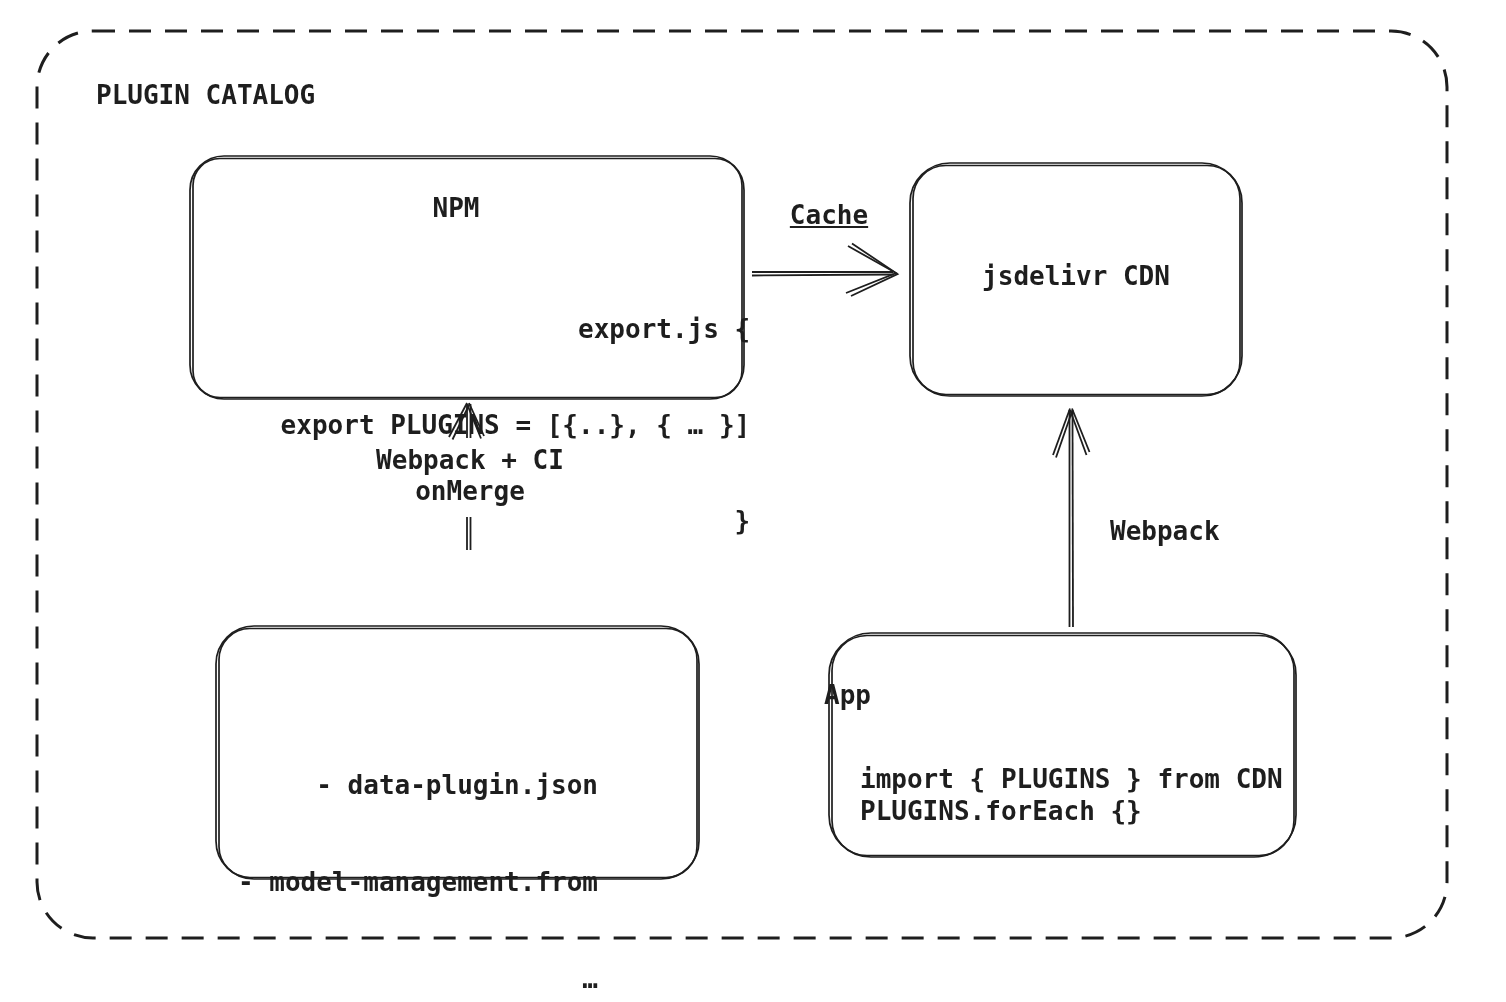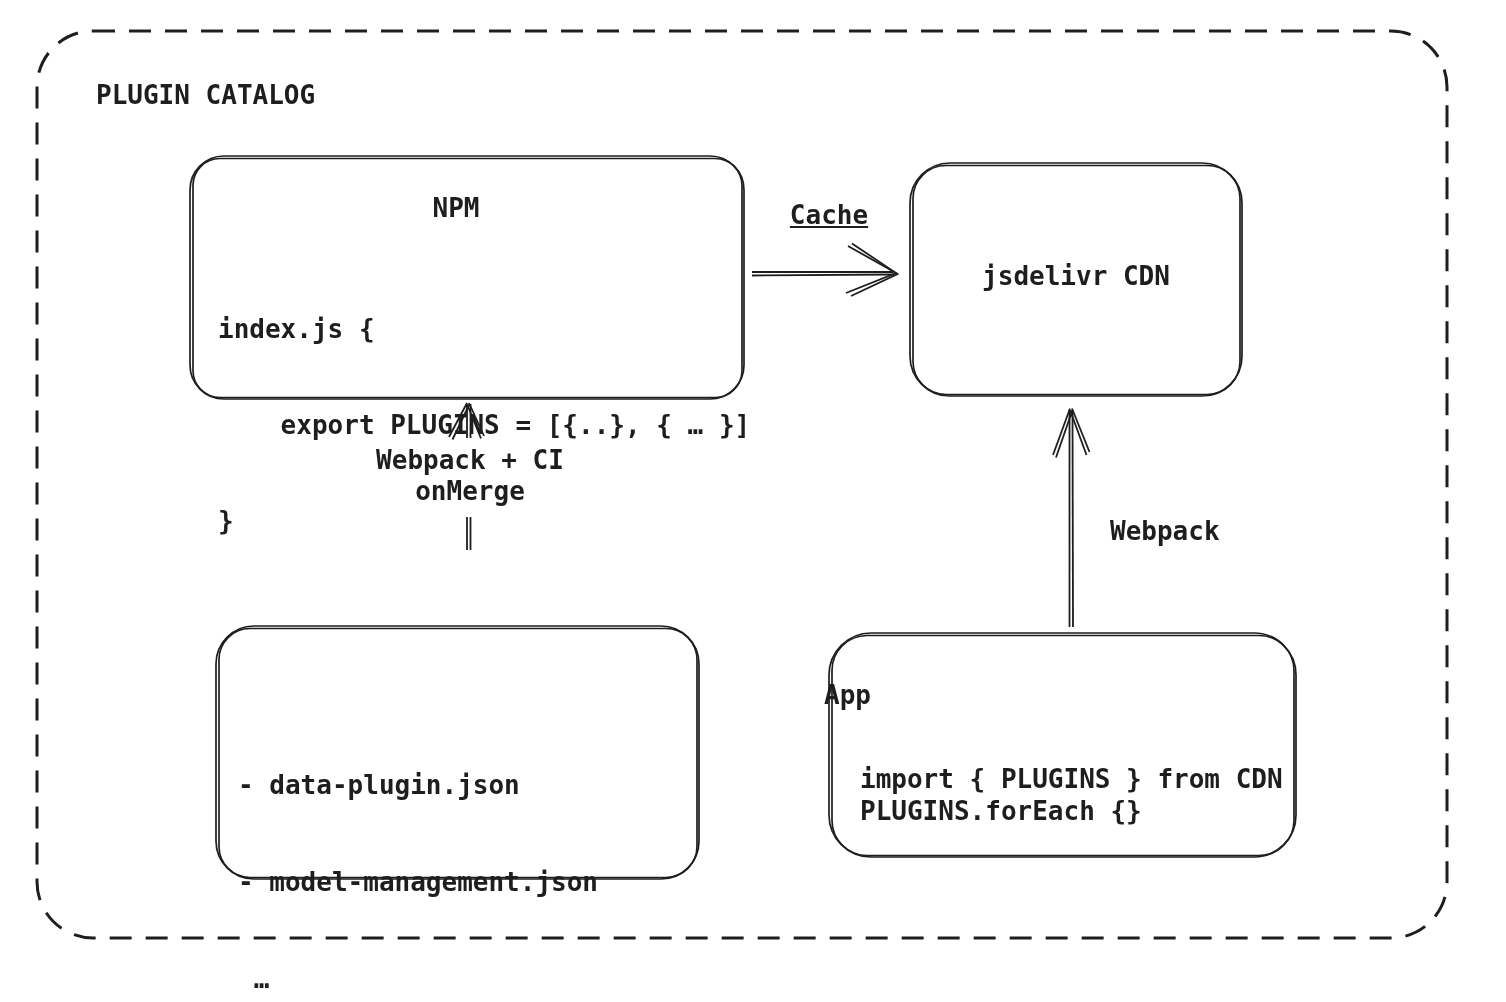--- a/index.html
+++ b/index.html
@@ -22,20 +22,21 @@
     top: 0;
   }
   .txt {
     position: absolute;
     font-size: 26px;
     font-weight: 600;
     line-height: 32px;
     white-space: pre;
     color: #1e1e1e;
     letter-spacing: 0px;
+    text-align: right;
   }
   .center {
     transform: translateX(-50%);
   }
   .codeblock div {
     white-space: pre;
   }
   .repo-lines div {
     line-height: 33px;
     margin-left: 12px;
@@ -98,36 +99,36 @@
         <path d="M1086.5 455 L1070 410"></path>
       </g>
     </g>
   </svg>
 
   <div class="txt" style="left:96px; top:79px;">PLUGIN CATALOG</div>
 
   <div class="txt center" style="left:456px; top:192px;">NPM</div>
 
   <div class="txt codeblock" style="left:218px; top:249px;">
-    <div>index.js {</div>
+    <div>export.js {</div>
     <div>    export PLUGINS = [{..}, { … }]</div>
     <div>}</div>
   </div>
 
   <div class="txt center" style="left:829px; top:199px;text-decoration:underline;">Cache</div>
 
   <div class="txt center" style="left:1076px; top:260px;">jsdelivr CDN</div>
 
   <div class="txt center" style="left:470px; top:444px;">Webpack + CI</div>
   <div class="txt center" style="left:470px; top:475px;">onMerge</div>
 
 
   <div class="txt repo-lines" style="left:226px; top:705px;">
     <div>- data-plugin.json</div>
-    <div>- model-management.json</div>
+    <div>- model-management.from</div>
     <div> …</div>
   </div>
 
   <div class="txt" style="left:824px; top:679px;">App</div>
   <div class="txt" style="left:860px; top:735px;margin-top:28px;">import { PLUGINS } from CDN</div>
   <div class="txt" style="left:860px; top:795px;">PLUGINS.forEach {}</div>
 
   <div class="txt" style="left:1110px; top:515px;">Webpack</div>
 
 </div>

